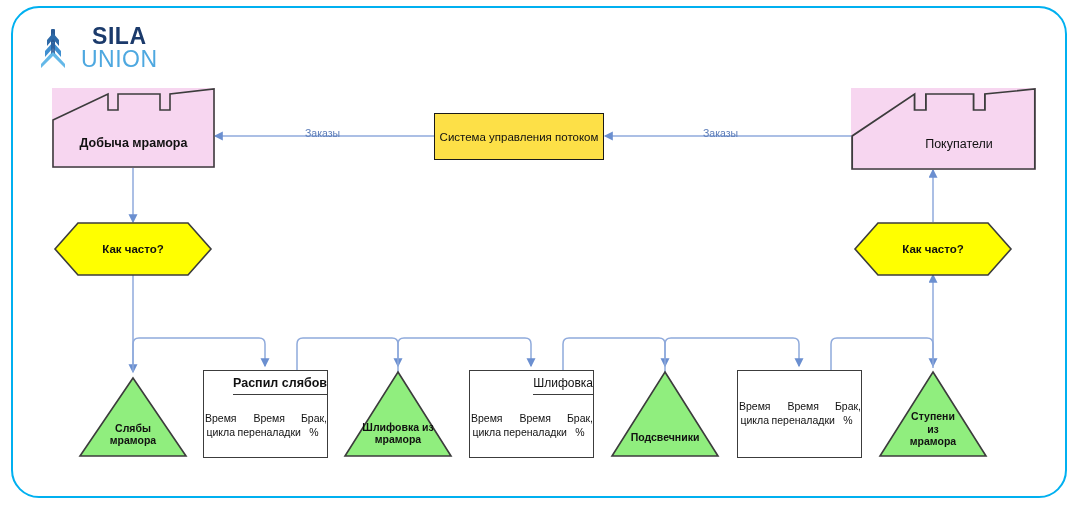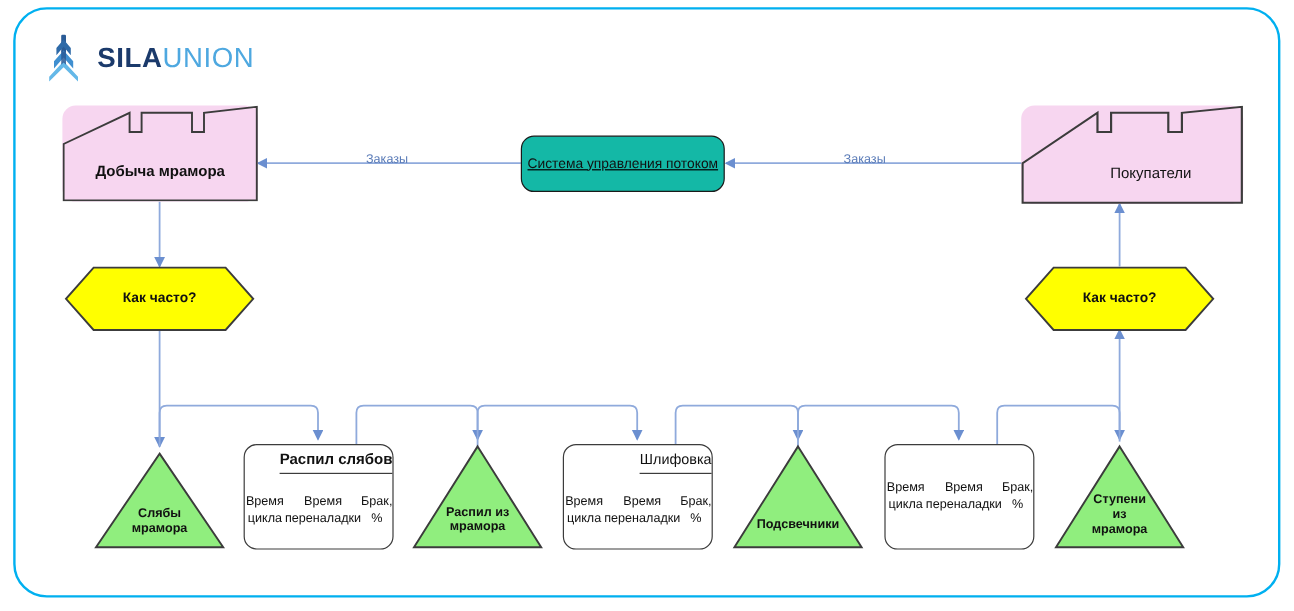--- a/index.html
+++ b/index.html
@@ -24,60 +24,58 @@
     background: transparent;
   }
   
   .logo-wrap {
     position: absolute;
     left: 34px; top: 22px;
     width: 160px; height: 52px;
     display: flex; align-items: center; gap: 9px;
   }
   .logo-mark { width: 38px; height: 42px; flex: 0 0 38px; }
-  .logo-text { display: flex; flex-direction: row; line-height: 0.98; align-items: center; }
+  .logo-text { display: flex; flex-direction: column; line-height: 0.98; align-items: center; }
   .logo-text .l1 {
     font-size: 23px; font-weight: bold; letter-spacing: 0.5px;
     color: #1b3a6b;
   }
   .logo-text .l2 {
     font-size: 23px; font-weight: normal; letter-spacing: 0.5px;
     color: #4ea8e0;
   }
 
   
   #wires { position: absolute; left: 0; top: 0; width: 1078px; height: 509px; }
 
   
   .node {
     position: absolute;
     display: flex; align-items: center; justify-content: center;
     text-align: center;
-    border-radius: 11px;
   }
 
   
   .factory {
     background: #f7d6f0;
     border: 0;
   }
   .factory .fac-svg { position: absolute; left:0; top:0; width:100%; height:100%; }
   .factory .fac-label {
     position: relative; z-index: 2;
     font-size: 12.5px; font-weight: bold; color: #111;
     width: 100%;
     padding-top: 30px;
   }
   .factory.right .fac-label { font-weight: normal; }
 
   
   .ctrlbox {
-    background: #14b8a6;
+    background: #fde047;
     border: 1.6px solid #1a1a1a;
-    text-decoration: underline;
   }
   .ctrlbox span {
     font-size: 11.5px; color: #111;
   }
 
   
   .hexa { }
   .hexa .hex-svg { position:absolute; left:0; top:0; width:100%; height:100%; }
   .hexa span {
     position: relative; z-index: 2;
@@ -242,21 +240,21 @@
       <div>Время переналадки</div>
       <div>Брак, %</div>
     </div>
   </div>
 
   <div class="node tri" style="left:343px; top:370px; width:110px; height:88px;">
     <svg class="tri-svg" viewBox="0 0 110 88" preserveAspectRatio="none">
       <path d="M55,2 L108,86 L2,86 Z" fill="#90ee7e" stroke="#3c3c3c" stroke-width="1.6"></path>
     </svg>
     <div class="tri-label" style="padding-top:38px;">
-      <div>Распил из</div>
+      <div>Шлифовка из</div>
       <div>мрамора</div>
     </div>
   </div>
 
   <div class="node proc" style="left:469px; top:370px; width:125px; height:88px;">
     <div class="p-title">Шлифовка</div>
     <div class="p-metrics">
       <div>Время цикла</div>
       <div>Время переналадки</div>
       <div>Брак, %</div>

